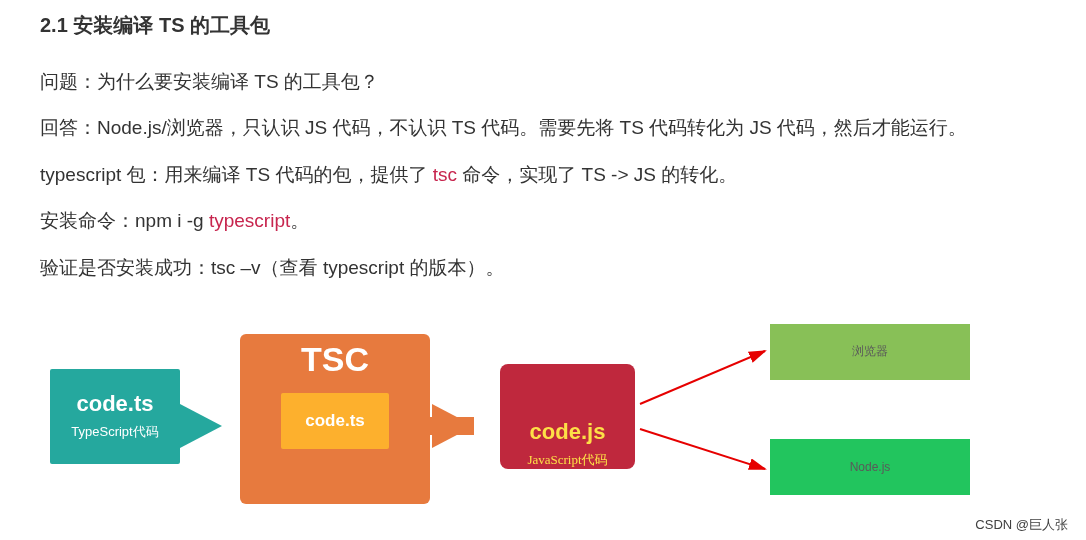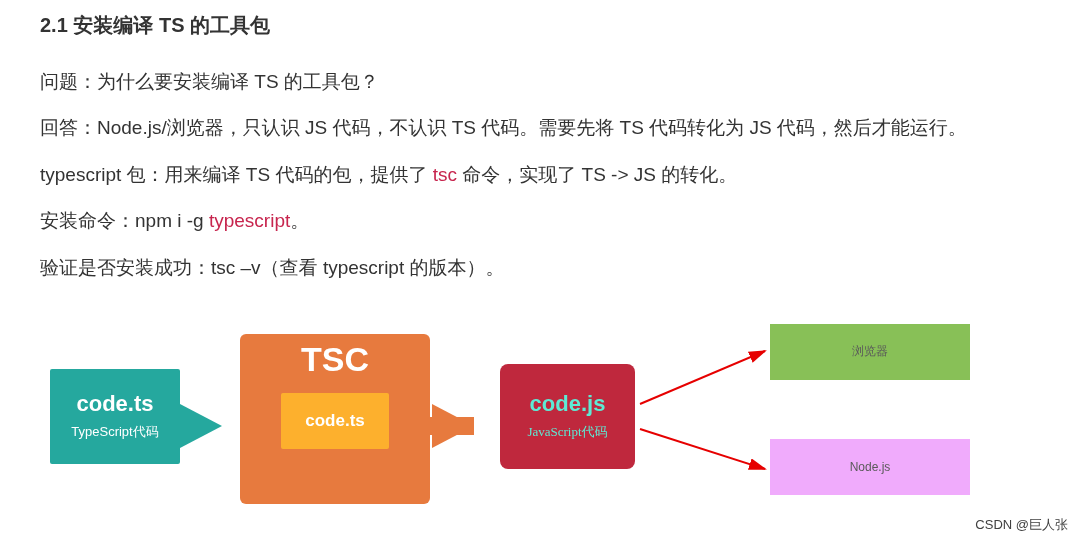--- a/index.html
+++ b/index.html
@@ -98,42 +98,42 @@
       left: -46px; top: -9px;
       width: 46px; height: 18px;
       background: #e77a3e;
     }
 
     .box-js {
       position: absolute;
       left: 460px; top: 45px;
       width: 135px; height: 105px;
       background: #bf283d;
-      color: #5eead4;
+      color: #fde047;
       display: flex; flex-direction: column;
-      justify-content: center; align-items: center;
+      justify-content: flex-end; align-items: center;
       border-radius: 8px;
     }
     .box-js .fname { font-size: 22px; font-weight: 700; }
     .box-js .fsub  { font-size: 13px; margin-top: 6px; font-family: Liberation Serif, serif; }
 
     .target {
       position: absolute;
       width: 200px; height: 56px;
       display: flex; justify-content: center; align-items: center;
       font-size: 12px;
       color: #5a5a5a;
     }
     .target-browser {
       left: 730px; top: 5px;
       background: #88c057;
     }
     .target-node {
       left: 730px; top: 120px;
-      background: #f0abfc;
+      background: #22c55e;
     }
 
     svg.arrows {
       position: absolute;
       left: 0; top: 0;
       width: 100%; height: 100%;
       pointer-events: none;
     }
 
     .watermark {

